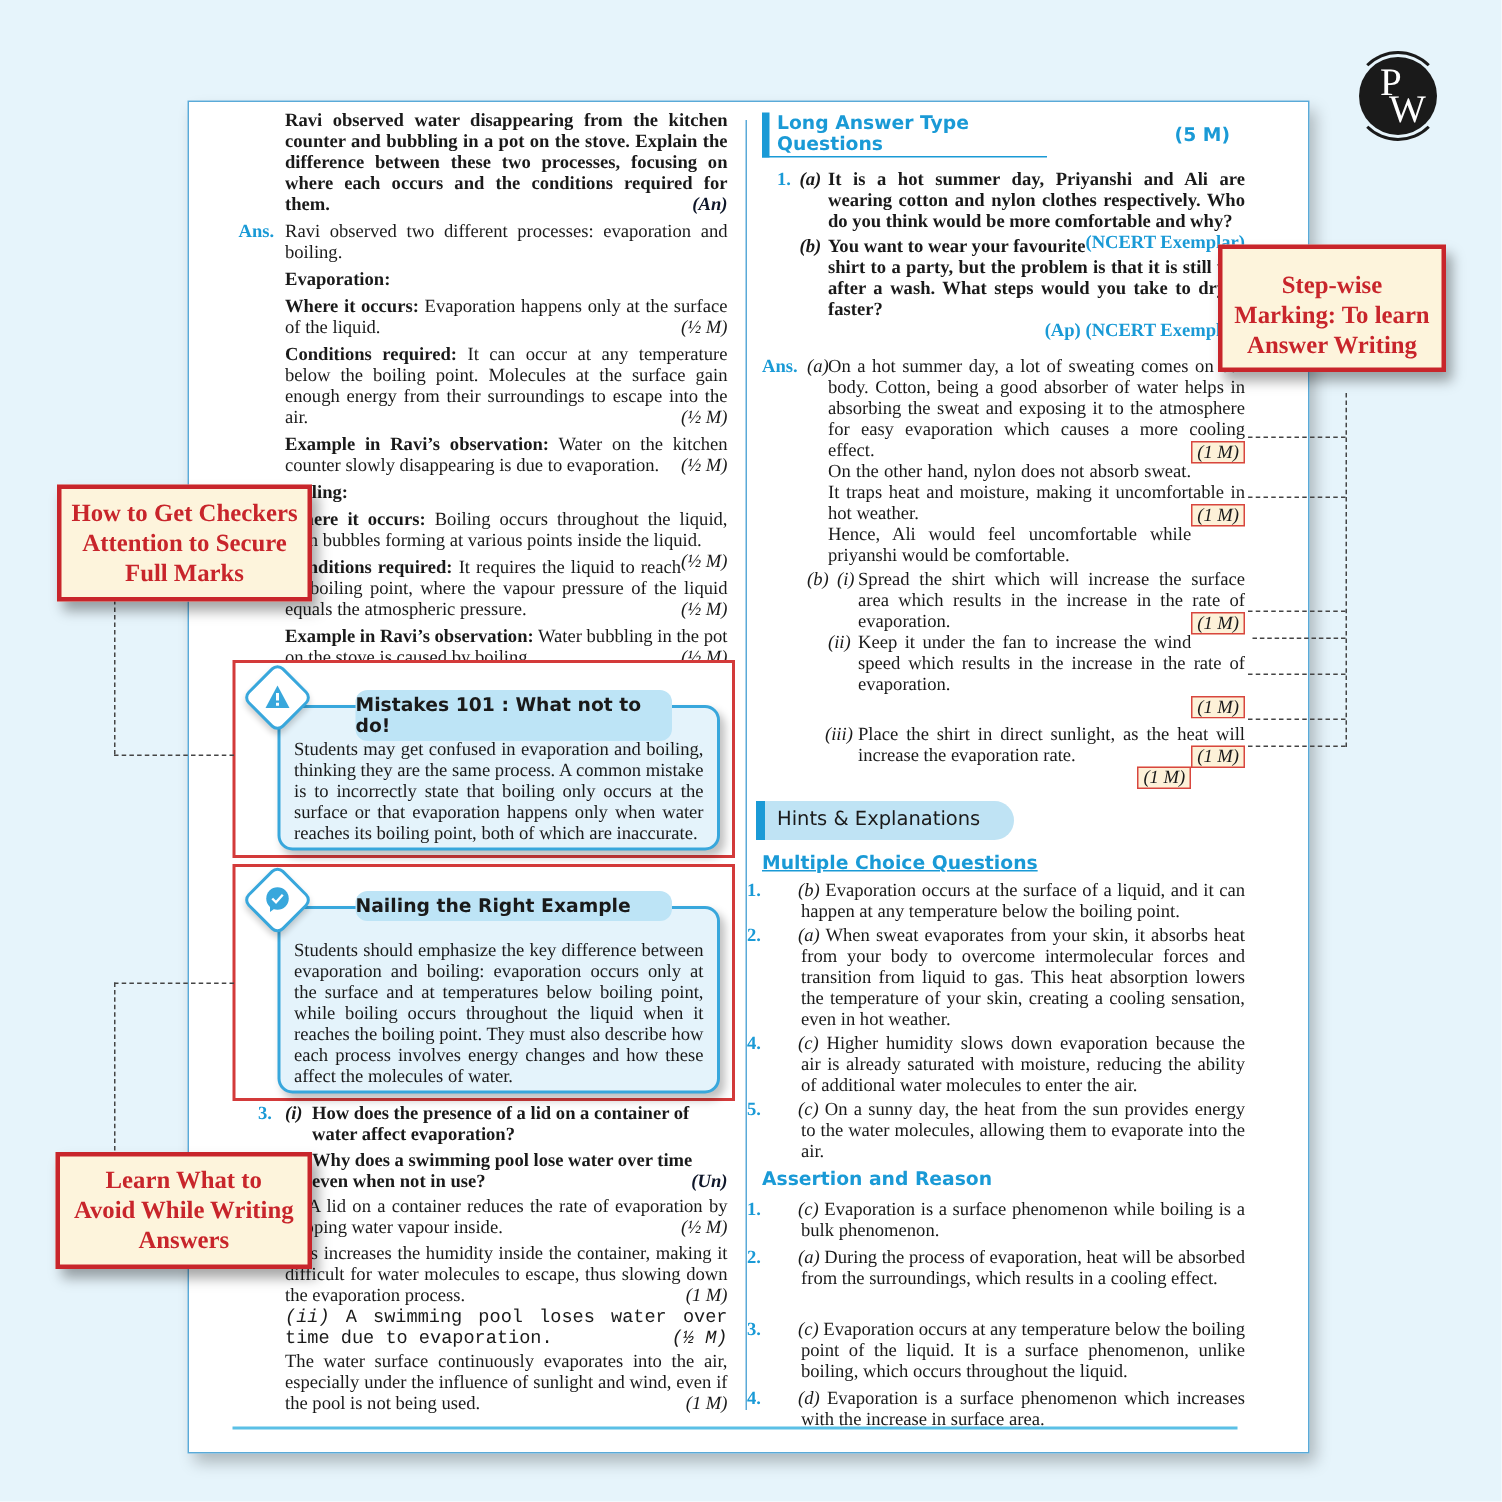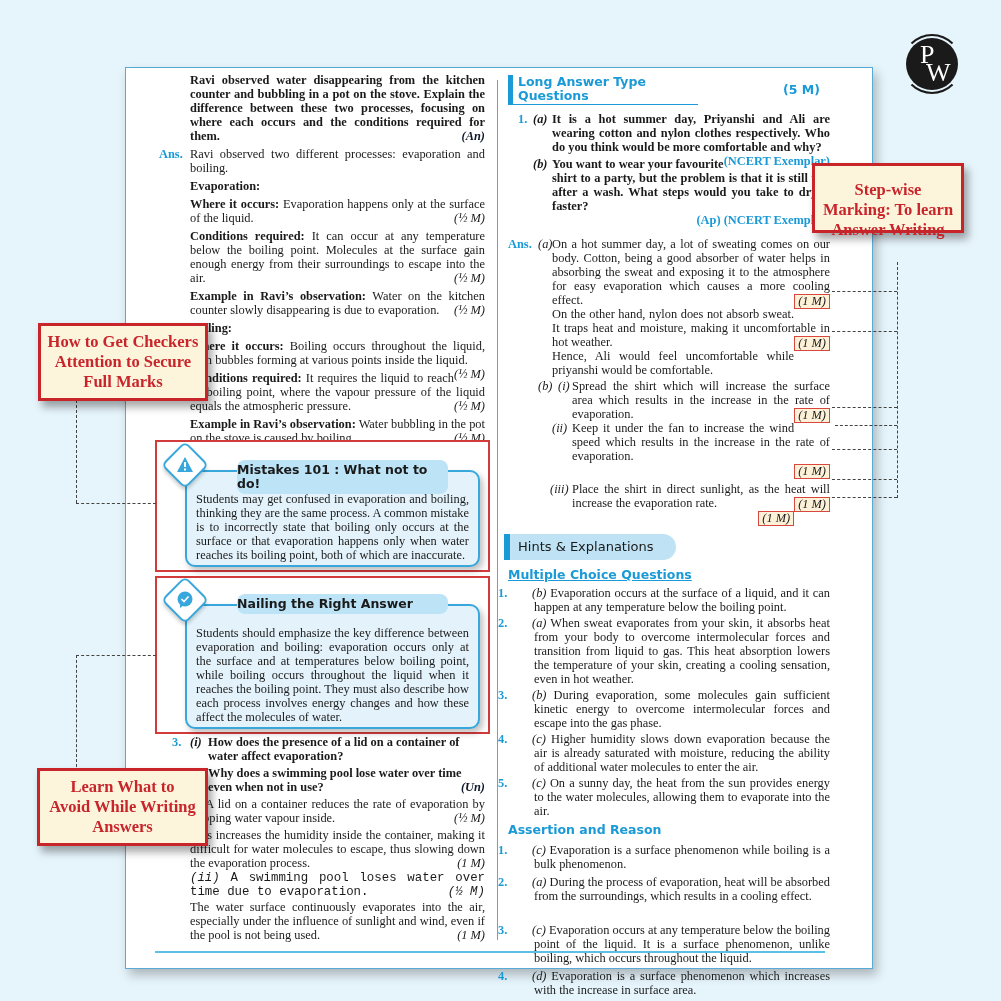--- a/index.html
+++ b/index.html
@@ -141,21 +141,21 @@
     <svg width="18" height="18" viewBox="0 0 18 18">
         <polygon points="9,1 17,16 1,16" fill="#38a7dc"></polygon>
         <rect x="8" y="6" width="2" height="5" fill="#fff"></rect>
         <rect x="8" y="12.5" width="2" height="2" fill="#fff"></rect>
       </svg>
   </div>
 </div>
 
 <div class="callout-frame" style="left:155px;top:576px;width:335px;height:158px;"></div>
 <div class="callout" style="left:185px;top:604px;width:295px;height:125px;">
-  <div class="callout-title">Nailing the Right Answer</div>
+  <div class="callout-title">Nailing the Right Example</div>
   <div>Students should emphasize the key difference between evaporation and boiling: evaporation occurs only at the surface and at temperatures below boiling point, while boiling occurs throughout the liquid when it reaches the boiling point. They must also describe how each process involves energy changes and how these affect the molecules of water.</div>
 </div>
 <div class="diamond" style="left:168px;top:583px;">
   <div class="diamond-inner">
     <svg width="18" height="18" viewBox="0 0 18 18">
         <circle cx="9" cy="8" r="7.5" fill="#38a7dc"></circle>
         <polygon points="4,13 4,17 8,14" fill="#38a7dc"></polygon>
         <polyline points="5.5,8 8,10.5 12.5,5.5" fill="none" stroke="#fff" stroke-width="1.6"></polyline>
       </svg>
   </div>
@@ -219,21 +219,20 @@
     <div style="overflow:hidden;">
         <span class="mark-box">(1 M)</span>
       </div>
   </div>
 
   <div class="hints-head">Hints &amp; Explanations</div>
   <div class="sec-head" style="margin-bottom:4px;text-decoration:underline;">Multiple Choice Questions</div>
   <div>
     <div class="li"><span class="num">1.</span><span class="i">(b)</span> <span>Evaporation occurs at the surface of a liquid, and it can happen at any temperature below the boiling point.</span></div>
     <div class="li"><span class="num">2.</span><span class="i">(a)</span> <span>When sweat evaporates from your skin, it absorbs heat from your body to overcome intermolecular forces and transition from liquid to gas. This heat absorption lowers the temperature of your skin, creating a cooling sensation, even in hot weather.</span></div>
-    <div class="li"><span class="num">3.</span><span class="i">(b)</span> <span>During evaporation, some molecules gain sufficient kinetic energy to overcome intermolecular forces and escape into the gas phase.</span></div>
     <div class="li"><span class="num">4.</span><span class="i">(c)</span> <span>Higher humidity slows down evaporation because the air is already saturated with moisture, reducing the ability of additional water molecules to enter the air.</span></div>
     <div class="li"><span class="num">5.</span><span class="i">(c)</span> <span>On a sunny day, the heat from the sun provides energy to the water molecules, allowing them to evaporate into the air.</span></div>
   </div>
   <div class="sec-head" style="margin:5px 0 6px;">Assertion and Reason</div>
   <div>
     <div class="li" style="margin-bottom:4px;"><span class="num">1.</span><span class="i">(c)</span> <span>Evaporation is a surface phenomenon while boiling is a bulk phenomenon.</span></div>
     <div class="li" style="margin-bottom:20px;"><span class="num">2.</span><span class="i">(a)</span> <span>During the process of evaporation, heat will be absorbed from the surroundings, which results in a cooling effect.</span></div>
     <div class="li" style="margin-bottom:4px;"><span class="num">3.</span><span class="i">(c)</span> <span>Evaporation occurs at any temperature below the boiling point of the liquid. It is a surface phenomenon, unlike boiling, which occurs throughout the liquid.</span></div>
     <div class="li"><span class="num">4.</span><span class="i">(d)</span> <span>Evaporation is a surface phenomenon which increases with the increase in surface area.</span></div>
   </div>
@@ -256,17 +255,17 @@
 <div class="label-box" style="left:38px;top:323px;width:170px;height:78px;">
   <div>How to Get Checkers</div>
   <div>Attention to Secure</div>
   <div>Full Marks</div>
 </div>
 <div class="label-box" style="left:37px;top:768px;width:171px;height:78px;">
   <div>Learn What to</div>
   <div>Avoid While Writing</div>
   <div>Answers</div>
 </div>
-<div class="label-box" style="left:812px;top:163px;width:152px;height:70px;padding-top:14px;">
+<div class="label-box" style="left:812px;top:163px;width:152px;height:85px;padding-top:14px;">
   <div>Step-wise</div>
   <div>Marking: To learn</div>
   <div>Answer Writing</div>
 </div>
 
 </body></html>

